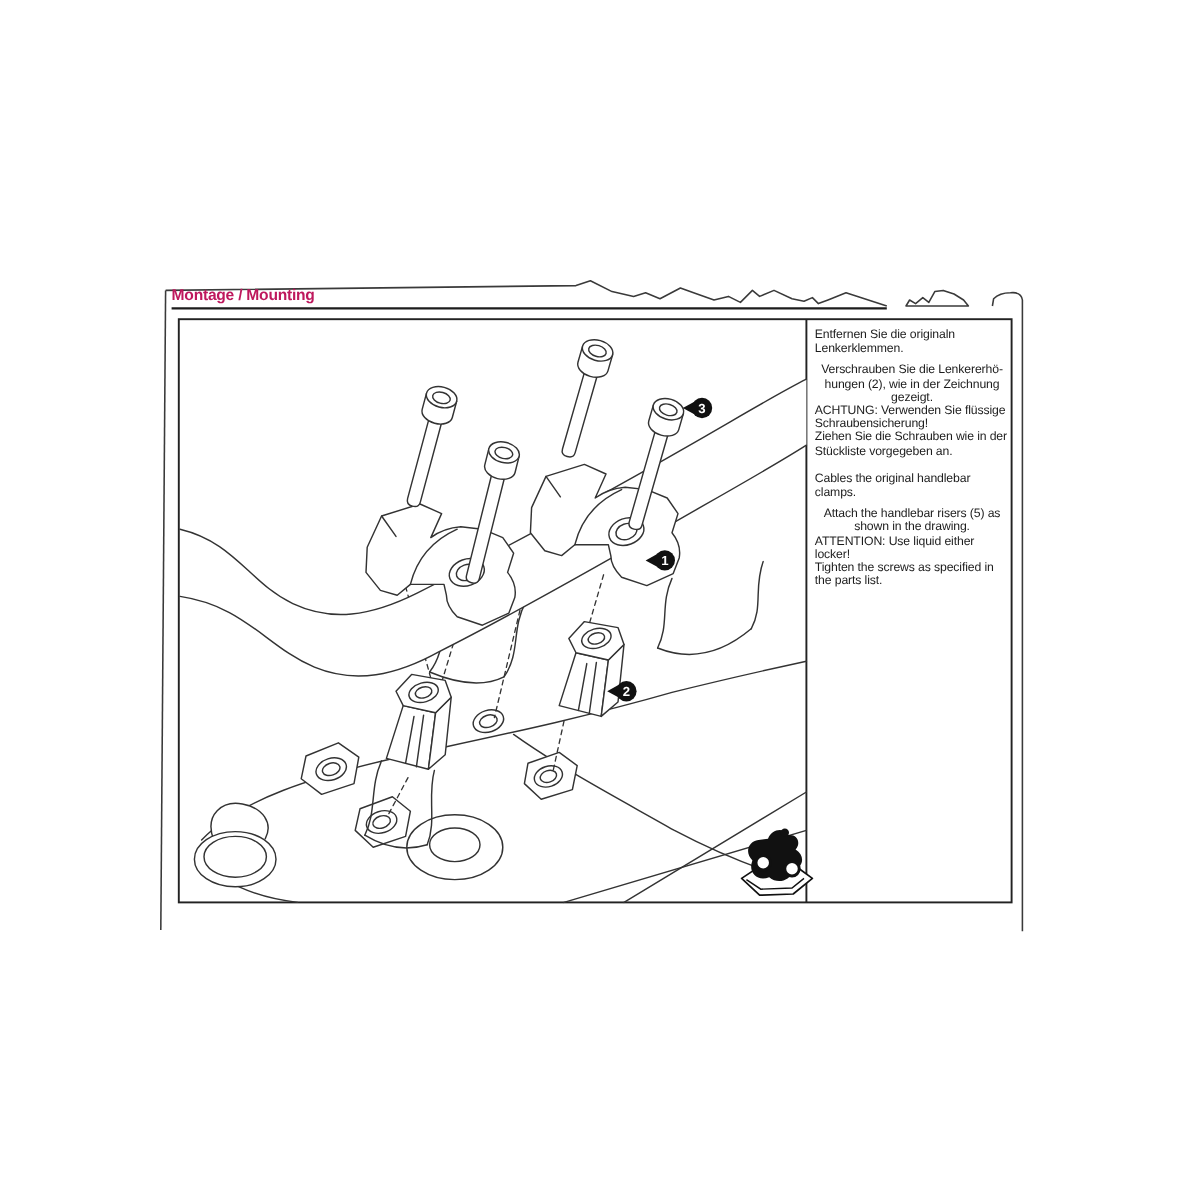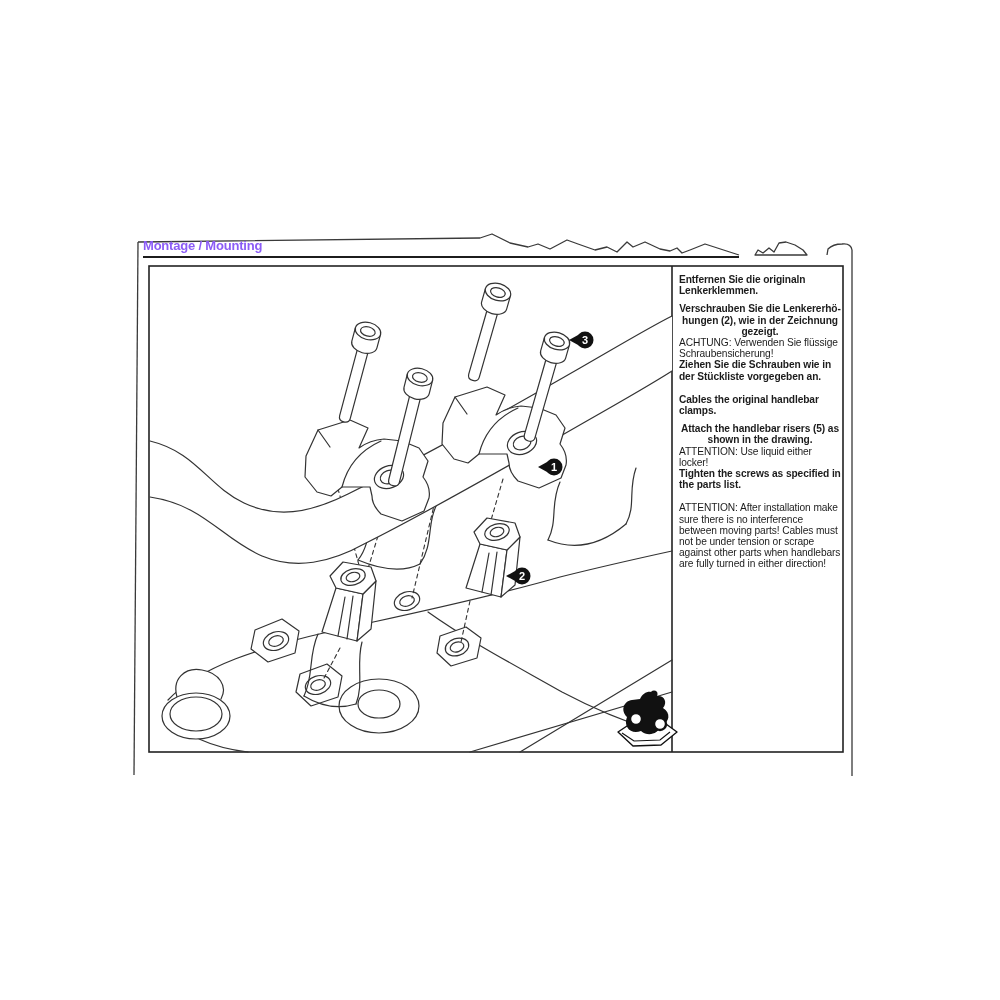--- a/index.html
+++ b/index.html
@@ -1,23 +1,23 @@
 <!DOCTYPE html>
 <html><head>
 <meta charset="utf-8">
 <style>
   html,body{margin:0;padding:0;background:#fff;}
   .canvas{position:relative;width:1000px;height:1000px;background:#fff;overflow:hidden;
           font-family:"Liberation Sans",sans-serif;color:#1c1c1c;}
   svg{position:absolute;left:0;top:0;}
   .title{position:absolute;left:143px;top:238px;font-size:13px;font-weight:bold;
-         letter-spacing:-0.2px;color:#8b5cf6;white-space:nowrap;}
+         letter-spacing:-0.2px;color:#be185d;white-space:nowrap;}
   .col{position:absolute;left:679px;top:274px;width:162px;font-size:10.2px;
        line-height:11.2px;color:#1c1c1c;letter-spacing:-0.1px;}
-  .col p{margin:0;font-weight:bold;}
+  .col p{margin:0;}
   .col p.b{font-weight:normal;}
   .col p.mts{margin-top:7px;text-align:center;}
   .col p.mtm{margin-top:12px;}
 </style>
 </head>
 <body>
 
 <div class="canvas">
 
   <svg width="1000" height="1000" viewBox="0 0 1000 1000">
@@ -192,16 +192,15 @@
 
   <div class="col">
     <p>Entfernen Sie die originaln Lenkerklemmen.</p>
     <p class="mts">Verschrauben Sie die Lenkererhö-hungen (2), wie in der Zeichnung gezeigt.</p>
     <p class="b">ACHTUNG: Verwenden Sie flüssige Schraubensicherung!</p>
     <p>Ziehen Sie die Schrauben wie in der Stückliste vorgegeben an.</p>
     <p class="mtm">Cables the original handlebar clamps.</p>
     <p class="mts">Attach the handlebar risers (5) as shown in the drawing.</p>
     <p class="b">ATTENTION: Use liquid either locker!</p>
     <p>Tighten the screws as specified in the parts list.</p>
-    <p class="b mtm">ATTENTION: After installation make sure there is no interference between moving parts! Cables must not be under tension or scrape against other parts when handlebars are fully turned in either direction!</p>
   </div>
 
 </div>
 
 </body></html>

